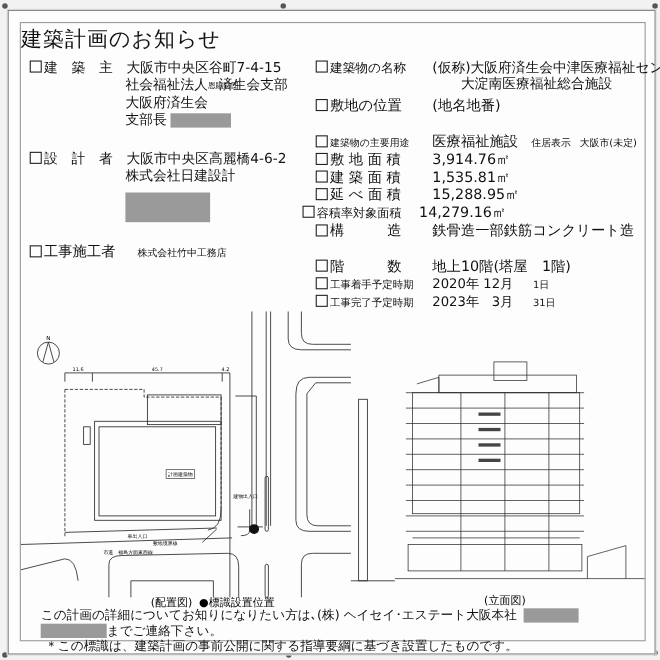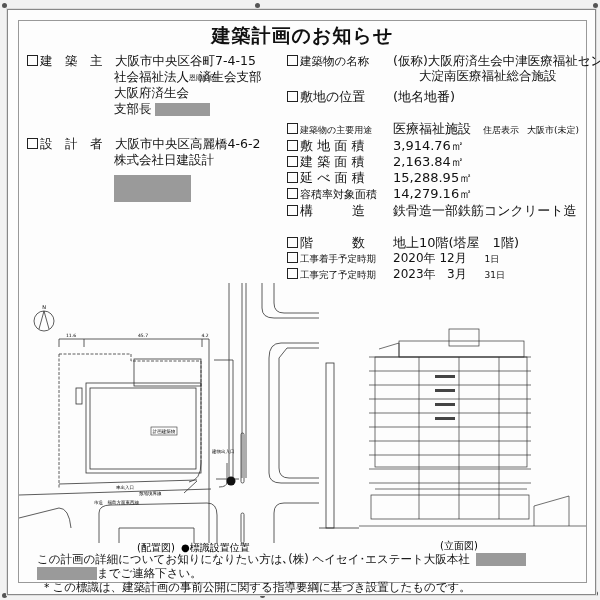--- a/index.html
+++ b/index.html
@@ -1,20 +1,20 @@
 <!DOCTYPE html>
 <html><head>
 <meta charset="utf-8">
 <style>
   html,body{margin:0;padding:0;}
   body{width:600px;height:600px;background:#f2f2f2;position:relative;overflow:hidden;font-family:"DejaVu Sans",sans-serif;color:#111;}
   .screw{position:absolute;width:5px;height:5px;border-radius:50%;background:#555;}
   .board{position:absolute;left:7px;top:9px;width:587px;height:584px;background:#fdfdfd;border:1px solid #888;box-shadow:0 0 0 1px #ddd;}
   .inner{position:absolute;left:10px;top:10px;width:567px;height:561px;border:1px solid #999;}
-  .title{position:absolute;left:0;top:2px;width:100%;text-align:center;font-size:19px;letter-spacing:1px;font-weight:bold;}
+  .title{position:absolute;left:0;top:2px;width:100%;text-align:left;font-size:19px;letter-spacing:1px;}
   .row{position:absolute;font-size:12.5px;white-space:nowrap;line-height:15px;}
   .chk{display:inline-block;width:9px;height:9px;border:1px solid #222;margin-right:2px;vertical-align:-1px;}
   .lbl{display:inline-block;}
   .small{font-size:9px;margin-top:19px;}
   .tiny{font-size:7px;}
   .redact{display:inline-block;background:#9a9a9a;vertical-align:middle;}
   svg text{font-family:"DejaVu Sans",sans-serif;}
 </style>
 </head>
 <body>
@@ -40,46 +40,49 @@
   <div class="row" style="left:95px;top:80px;">
     <span>支部長</span> <span class="redact" style="width:55px;height:13px"></span>
   </div>
 
   <div class="row" style="left:8px;top:115px;">
     <span class="chk"></span><span class="lbl" style="width:75px">設　計　者</span><span>大阪市中央区高麗橋4-6-2</span>
   </div>
   <div class="row" style="left:95px;top:131px;">株式会社日建設計</div>
   <div class="redact" style="position:absolute;left:95px;top:154px;width:77px;height:27px"></div>
 
+  <div class="row" style="left:8px;top:200px;">
+    <span class="chk"></span><span class="lbl" style="width:85px;font-size:13px">工事施工者</span><span class="small">株式会社竹中工務店</span>
+  </div>
 
   <div class="row" style="left:268px;top:32px;">
     <span class="chk"></span><span class="lbl" style="width:93px;font-size:11.5px">建築物の名称</span><span>(仮称)大阪府済生会中津医療福祉センター</span>
   </div>
   <div class="row" style="left:268px;top:68px;font-size:13px">
     <span class="chk"></span><span class="lbl" style="width:93px">敷地の位置</span><span>(地名地番)</span>
   </div>
 
   <div class="row" style="left:400px;top:47px;">大淀南医療福祉総合施設</div>
 
   <div class="row" style="left:268px;top:100px;">
     <span class="chk"></span><span class="lbl" style="width:93px;font-size:9px">建築物の主要用途</span><span style="font-size:13px">医療福祉施設</span>
     <span class="small" style="margin-left:8px">住居表示</span>
     <span class="small" style="margin-left:4px">大阪市(未定)</span>
   </div>
 
   <div class="row" style="left:268px;top:117px;font-size:13px">
     <span class="chk"></span><span class="lbl" style="width:93px">敷 地 面 積</span><span>3,914.76㎡</span>
   </div>
   <div class="row" style="left:268px;top:133px;font-size:13px">
-    <span class="chk"></span><span class="lbl" style="width:93px">建 築 面 積</span><span>2,163.84㎡</span>
+    <span class="chk"></span><span class="lbl" style="width:93px">建 築 面 積</span><span>1,535.81㎡</span>
   </div>
   <div class="row" style="left:268px;top:149px;font-size:13px">
     <span class="chk"></span><span class="lbl" style="width:93px">延 べ 面 積</span><span>15,288.95㎡</span>
   </div>
-  <div class="row" style="left:268px;top:165px;font-size:13px">
+  <div class="row" style="left:256px;top:165px;font-size:13px">
     <span class="chk"></span><span class="lbl" style="width:93px;font-size:11px">容積率対象面積</span><span>14,279.16㎡</span>
   </div>
   <div class="row" style="left:268px;top:182px;font-size:13px">
     <span class="chk"></span><span class="lbl" style="width:93px">構　　　造</span><span>鉄骨造一部鉄筋コンクリート造</span>
   </div>
   <div class="row" style="left:268px;top:214px;font-size:13px">
     <span class="chk"></span><span class="lbl" style="width:93px">階　　　数</span><span>地上10階(塔屋　1階)</span>
   </div>
   <div class="row" style="left:268px;top:230px;font-size:12px">
     <span class="chk"></span><span class="lbl" style="width:93px;font-size:9.5px">工事着手予定時期</span><span>2020年</span> <span>12月</span>

